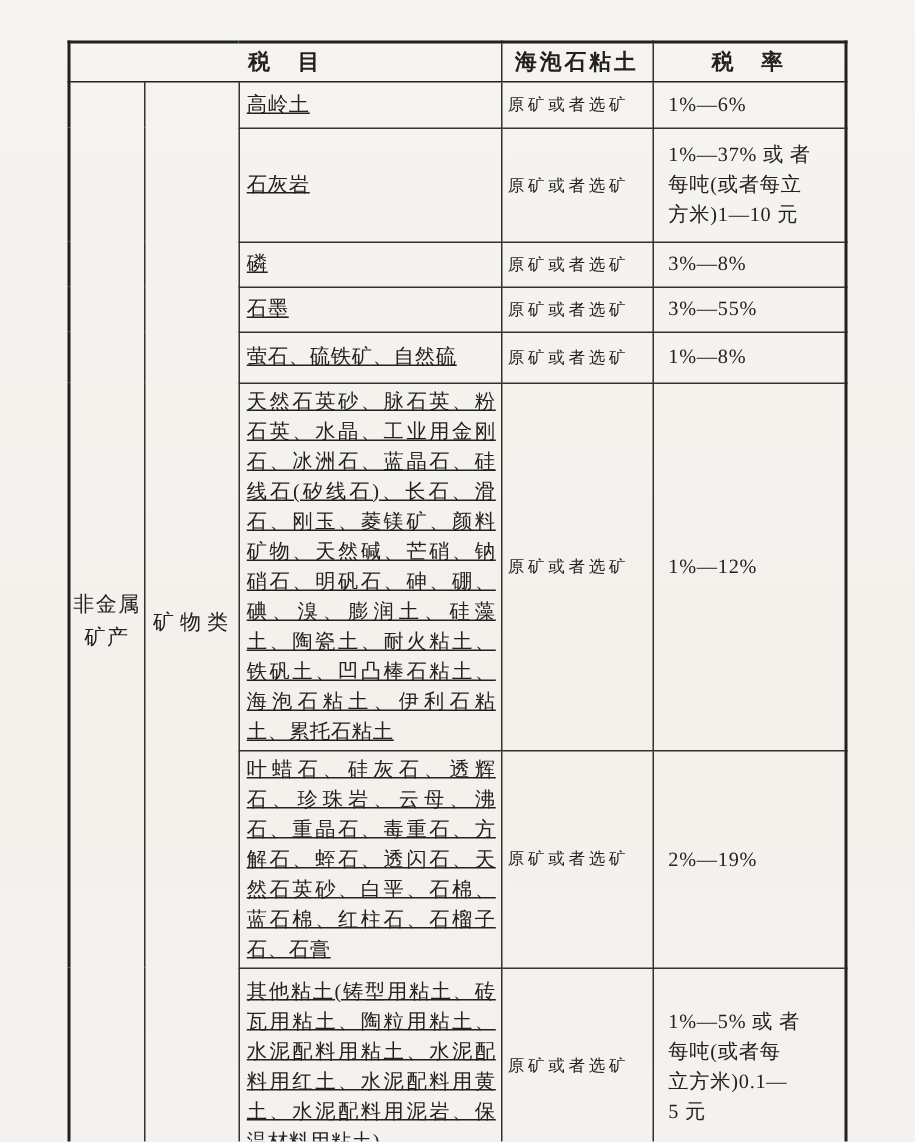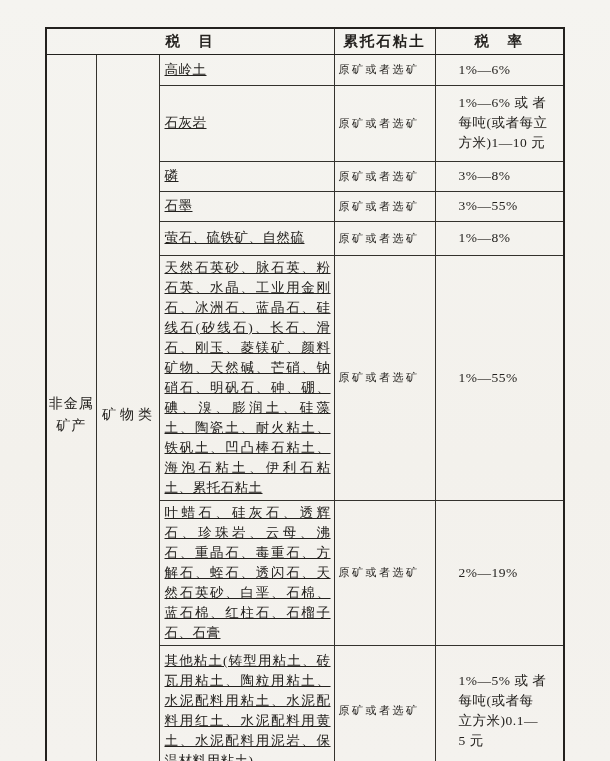--- a/index.html
+++ b/index.html
@@ -59,56 +59,56 @@
     letter-spacing:0.5px;
     text-decoration:underline;
   }
   td.obj{
     padding:0 2px 0 4px;
     letter-spacing:2.5px;
     font-size:11px;
     margin-left:16px;
   }
   td.rate{
-    padding:2px 2px 2px 23px;
+    padding:2px 2px 2px 10px;
     line-height:20px;
     white-space:pre-line;
     letter-spacing:0.5px;
   }
 </style>
 </head>
 <body>
 
 <div class="page">
   <table class="tax-table">
     <colgroup>
       <col style="width:50px">
       <col style="width:63px">
       <col style="width:175px">
       <col style="width:101px">
       <col style="width:129px">
     </colgroup>
     <tbody>
         <tr style="height:26px">
       <th colspan="3">税　目</th>
-      <th>累托石粘土</th>
+      <th>海泡石粘土</th>
       <th>税　率</th>
     </tr>
     <tr style="height:31px">
       <td class="cat" rowspan="8">非金属
 矿产</td>
       <td class="subcat" rowspan="8">矿物类</td>
       <td class="item">高岭土</td>
       <td class="obj">原矿或者选矿</td>
       <td class="rate">1%—6%</td>
     </tr>
     <tr style="height:76px">
       <td class="item">石灰岩</td>
       <td class="obj">原矿或者选矿</td>
-      <td class="rate">1%—6% 或 者
+      <td class="rate">1%—37% 或 者
 每吨(或者每立
 方米)1—10 元</td>
     </tr>
     <tr style="height:30px">
       <td class="item">磷</td>
       <td class="obj">原矿或者选矿</td>
       <td class="rate">3%—8%</td>
     </tr>
     <tr style="height:30px">
       <td class="item">石墨</td>
@@ -116,21 +116,21 @@
       <td class="rate">3%—55%</td>
     </tr>
     <tr style="height:34px">
       <td class="item">萤石、硫铁矿、自然硫</td>
       <td class="obj">原矿或者选矿</td>
       <td class="rate">1%—8%</td>
     </tr>
     <tr style="height:218px">
       <td class="item">天然石英砂、脉石英、粉石英、水晶、工业用金刚石、冰洲石、蓝晶石、硅线石(矽线石)、长石、滑石、刚玉、菱镁矿、颜料矿物、天然碱、芒硝、钠硝石、明矾石、砷、硼、碘、溴、膨润土、硅藻土、陶瓷土、耐火粘土、铁矾土、凹凸棒石粘土、海泡石粘土、伊利石粘土、累托石粘土</td>
       <td class="obj">原矿或者选矿</td>
-      <td class="rate">1%—55%</td>
+      <td class="rate">1%—12%</td>
     </tr>
     <tr style="height:123px">
       <td class="item">叶蜡石、硅灰石、透辉石、珍珠岩、云母、沸石、重晶石、毒重石、方解石、蛭石、透闪石、天然石英砂、白垩、石棉、蓝石棉、红柱石、石榴子石、石膏</td>
       <td class="obj">原矿或者选矿</td>
       <td class="rate">2%—19%</td>
     </tr>
     <tr style="height:132px">
       <td class="item">其他粘土(铸型用粘土、砖瓦用粘土、陶粒用粘土、水泥配料用粘土、水泥配料用红土、水泥配料用黄土、水泥配料用泥岩、保温材料用粘土)</td>
       <td class="obj">原矿或者选矿</td>
       <td class="rate">1%—5% 或 者

